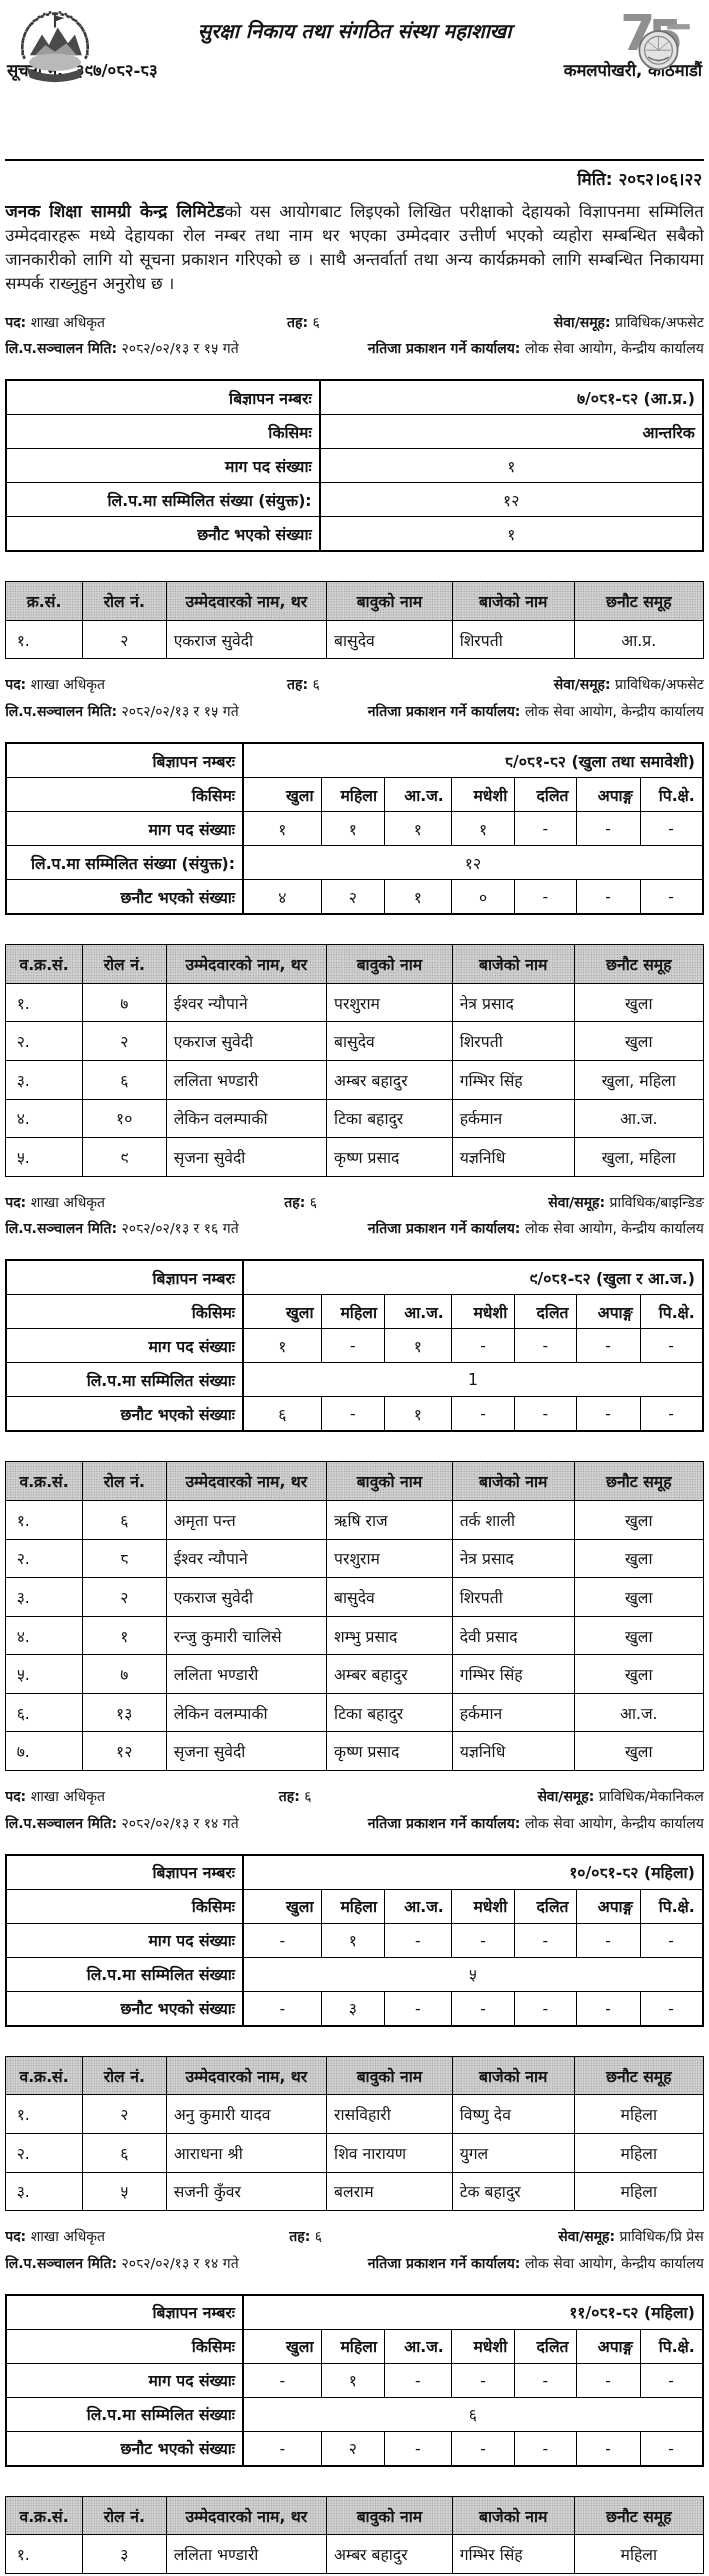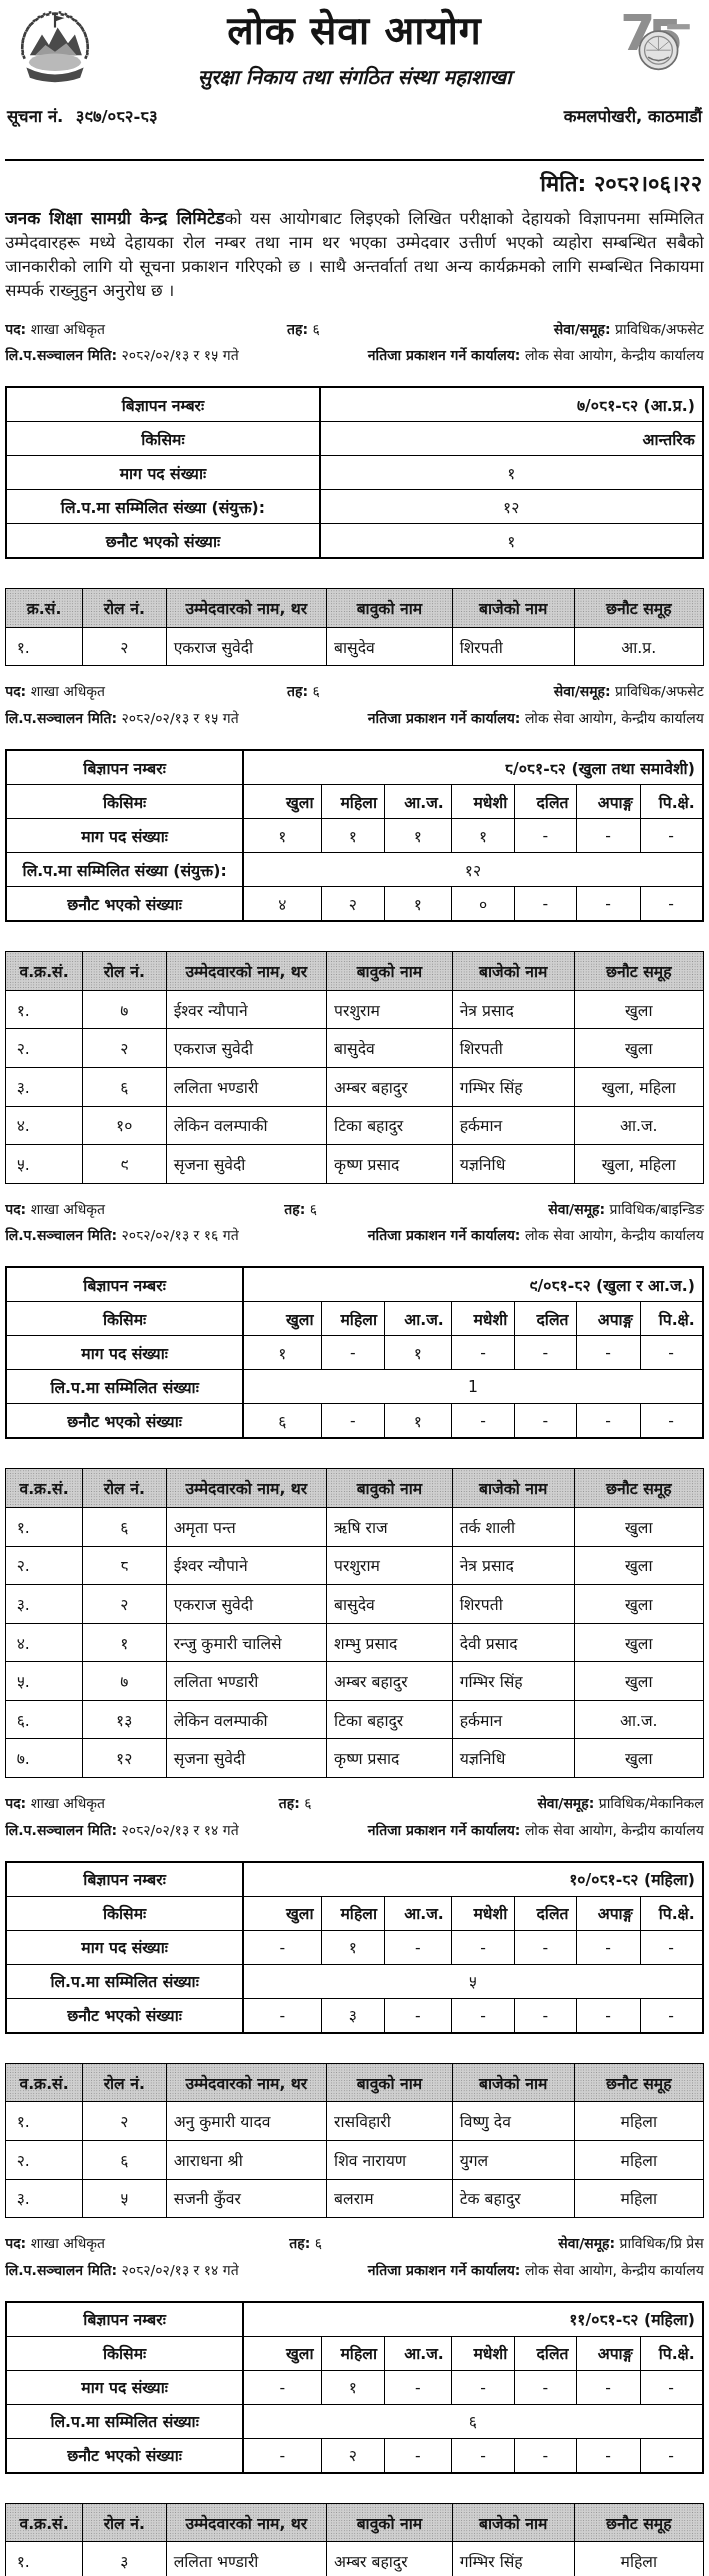--- a/index.html
+++ b/index.html
@@ -9,37 +9,37 @@
   
   .doc-header { position:relative; padding-top:3.5px; min-height:145px; }
   .emblem-left { position:absolute; left:8.7px; top:1.7px; width:82px; height:85px; }
   .logo-right { position:absolute; right:7px; top:1.7px; width:84px; height:73px; }
   .main-title { text-align:center; font-size:39px; font-weight:bold; line-height:1.15; margin-top:1.7px; letter-spacing:0.9px; }
   .subtitle { text-align:center; font-size:20px; font-weight:bold; line-height:1.3; }
   .subtitle.first { margin-top:10.5px;font-style:italic; }
   .notice-line { display:flex; justify-content:space-between; align-items:flex-end; font-size:16.6px; font-weight:bold; margin-top:14px; padding:0 1.7px; }
   .notice-left .gap { display:inline-block; width:12.2px; }
   .header-rule { border:0; border-top:2.6px solid #000; margin:7px 0 0 0; }
-  .date-line { text-align:right; font-size:22px; font-weight:bold; margin-top:6.1px; padding-right:1.7px; }
+  .date-line { text-align:right; font-size:17px; font-weight:bold; margin-top:6.1px; padding-right:1.7px; }
 
   
   .intro { font-size:16.6px; line-height:1.46; text-align:justify; margin-top:8.7px; }
   .intro b { font-size:17px; }
 
   
   .meta { margin-top:15px; font-size:14px; }
   .meta-line { display:flex; justify-content:space-between; margin-top:7.8px; }
   .meta-line b { font-weight:bold; }
   .meta-line .mid { margin-left:-52px; }
 
   
   table { border-collapse:collapse; width:100%; table-layout:fixed; }
   .info-table { margin-top:22px; border:2.6px solid #000; }
   .info-table td { border:1.7px solid #000; font-size:15.7px; padding:5.2px 7px; height:22.6px; vertical-align:middle; }
-  .info-table td.lbl { font-weight:bold; text-align:center; border-right:2.6px solid #000; }
+  .info-table td.lbl { font-weight:bold; text-align:right; border-right:2.6px solid #000; }
   .info-table td.val { text-align:center; }
   .info-table td.valb { text-align:right; font-weight:bold; }
 
   
   .cand-table { margin-top:29px; border:1.7px solid #000; }
   .cand-table th { border:0.9px solid #000; border-bottom:1.7px solid #000; font-size:15.7px; font-weight:bold; padding:7.8px 3.5px;
                    background-color:#cfcfcf;
                    background-image:radial-gradient(#8d8d8d 0.7px, rgba(0,0,0,0) 0.8px);
                    background-size:2.6px 2.6px; }
   .cand-table td { border:0.9px solid #000; font-size:15.7px; padding:7.8px 7px; height:19px; vertical-align:middle; }
@@ -80,21 +80,20 @@
           <path d="M52,52 L40,42"></path>
             <path d="M52,52 L52,36"></path>
             <path d="M52,52 L64,42"></path>
           <path d="M52,52 L38,52"></path>
             <path d="M52,52 L66,52"></path>
         </g>
         <path d="M40,60 Q52,68 64,60" stroke="#6f6f6f" stroke-width="2" fill="none"></path>
         <rect x="62" y="22" width="26" height="6" fill="#9a9a9a"></rect>
       </svg>
     </span>
-    <div class="main-title">लोक सेवा आयोग</div>
     <div class="subtitle first">सुरक्षा निकाय तथा संगठित संस्था महाशाखा</div>
     <div class="notice-line">
       <span class="notice-left">
         <span>सूचना नं.</span><span class="gap"></span><span>३९७/०८२-८३</span>
       </span>
       <span>कमलपोखरी, काठमाडौं</span>
     </div>
   </div>
   <hr class="header-rule">
   <div class="date-line">

